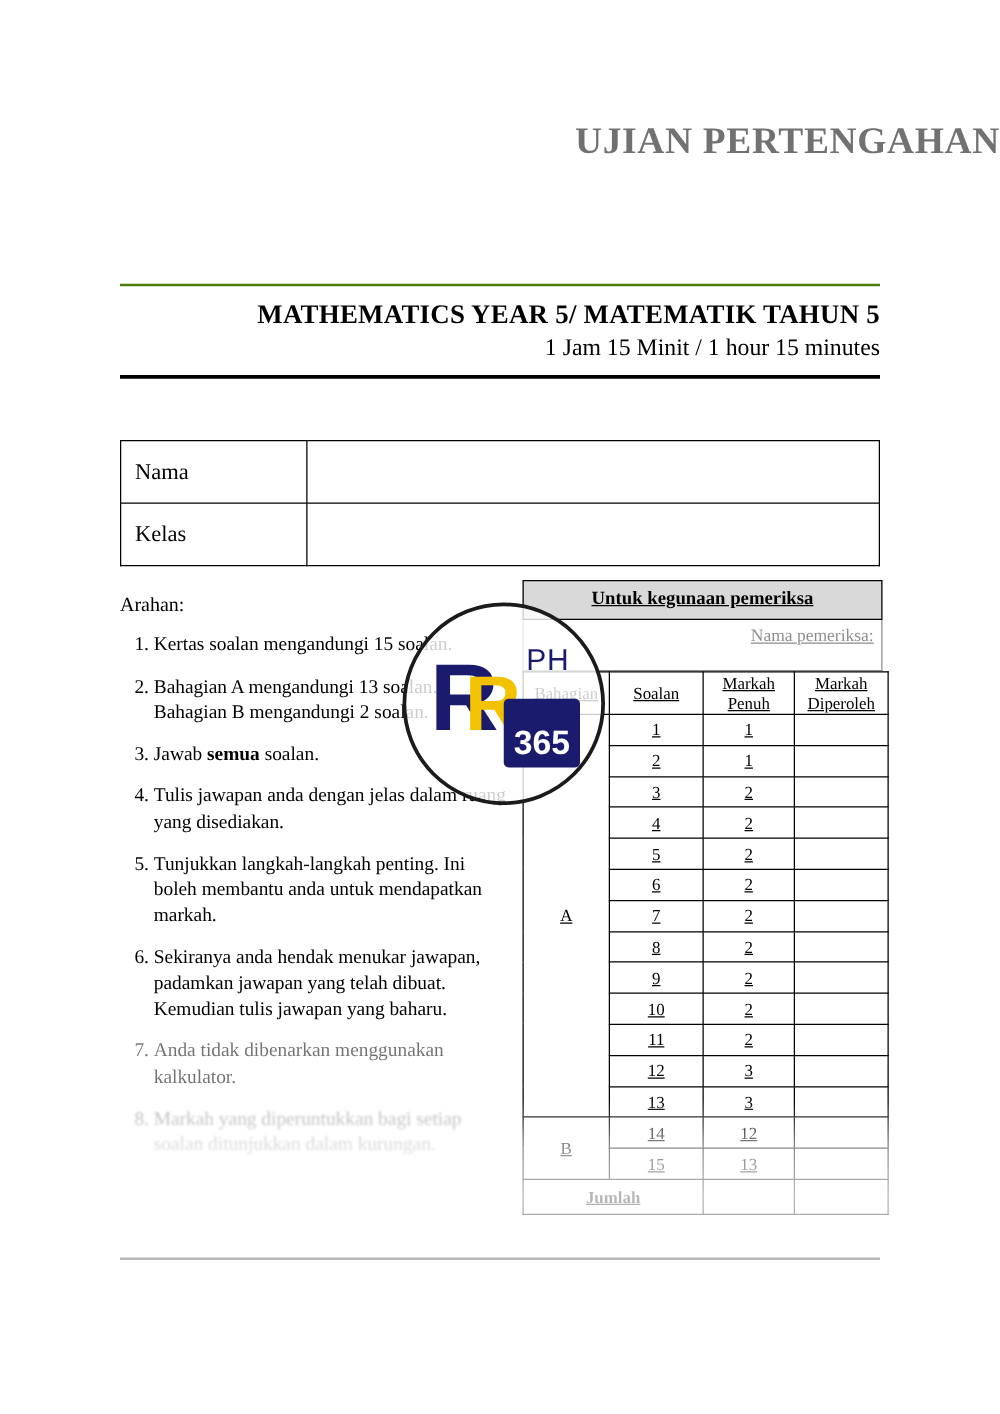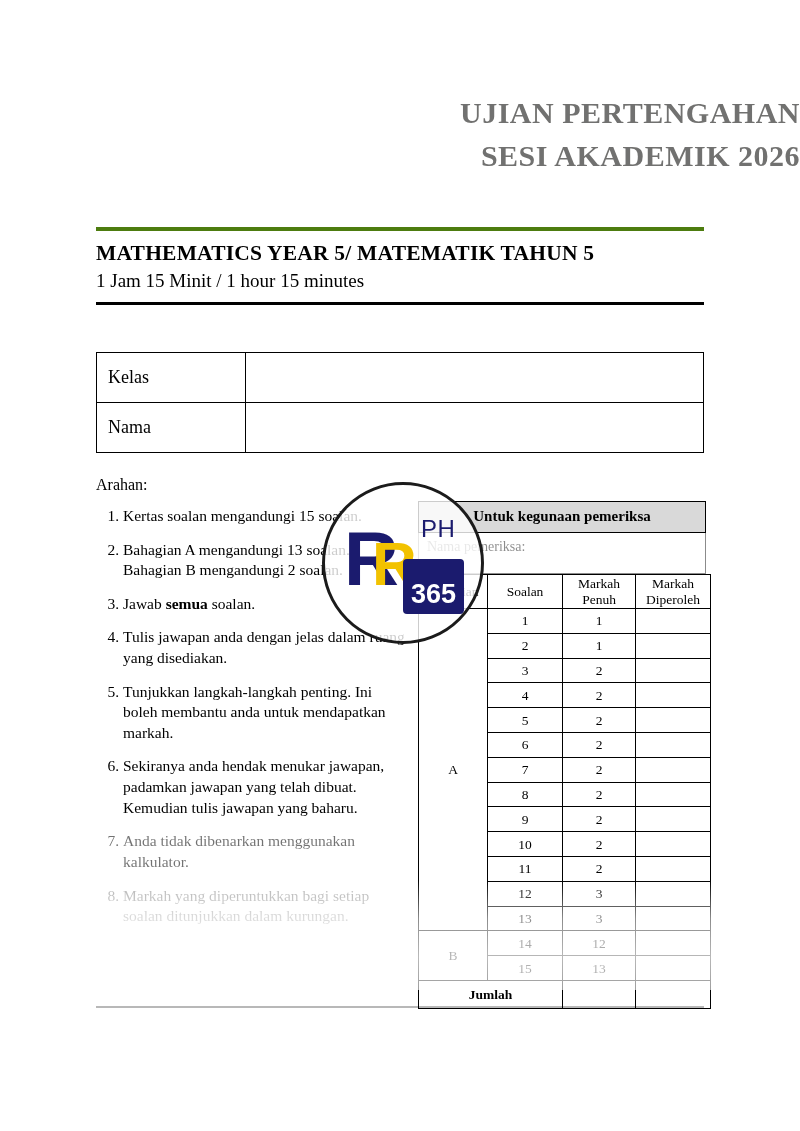--- a/index.html
+++ b/index.html
@@ -41,24 +41,24 @@
     line-height: 1.42;
     filter: blur(0.55px);
   }
 
   
   .title-block {
     position: absolute;
     left: 96px;
     top: 227px;
     width: 608px;
-    border-top: 4px solid #4d7c0f;
+    border-top: 2px solid #4d7c0f;
     border-bottom: 3px solid #000;
     padding: 9px 0 8px 0;
-    text-align: left;
+    text-align: right;
   }
   .title-main {
     font-size: 21.5px;
     font-weight: bold;
     letter-spacing: 0.2px;
     line-height: 1.25;
   }
   .title-sub {
     font-size: 19px;
     line-height: 1.3;
@@ -109,37 +109,39 @@
   }
   .instructions li b { font-weight: bold; }
 
   .faded-1 { opacity: 0.55; }
   .faded-2 { opacity: 0.30; filter: blur(0.7px); }
 
   
   .exam-box {
     position: absolute;
     left: 418px;
-    top: 501px;
+    top: 464px;
     width: 288px;
+    text-decoration: underline;
   }
   .exam-title {
     border: 1px solid #000;
     background: #d9d9d9;
     text-align: center;
     font-weight: bold;
     font-size: 15px;
     padding: 6px 0 7px 0;
   }
   .exam-name {
     border: 1px solid #000;
     border-top: none;
     font-size: 14px;
     padding: 6px 6px 18px 8px;
     opacity: 0.45;
+    text-align: right;
   }
   .exam-table {
     width: 288px;
     border-collapse: collapse;
     table-layout: fixed;
   }
   .exam-table th, .exam-table td {
     border: 1px solid #000;
     text-align: center;
     font-size: 13.5px;
@@ -254,36 +256,35 @@
     border-radius: 4px;
   }
 </style>
 </head>
 <body>
 
 <div class="page">
 
   <div class="doc-header">
     <div class="line">UJIAN PERTENGAHAN</div>
-    <div class="line">SESI AKADEMIK 2026</div>
   </div>
 
   <div class="title-block">
     <div class="title-main">MATHEMATICS YEAR 5/ MATEMATIK TAHUN 5</div>
     <div class="title-sub">1 Jam 15 Minit / 1 hour 15 minutes</div>
   </div>
 
   <table class="id-table">
     <tbody>
         <tr>
-      <td class="label">Kelas</td>
+      <td class="label">Nama</td>
       <td class="value"></td>
     </tr>
     <tr>
-      <td class="label">Nama</td>
+      <td class="label">Kelas</td>
       <td class="value"></td>
     </tr>
   </tbody>
     </table>
 
   <div class="instructions">
     <div class="heading">Arahan:</div>
     <ol>
       <li>Kertas soalan mengandungi 15 soalan.</li>
       <li>Bahagian A mengandungi 13 soalan. Bahagian B mengandungi 2 soalan.</li>

